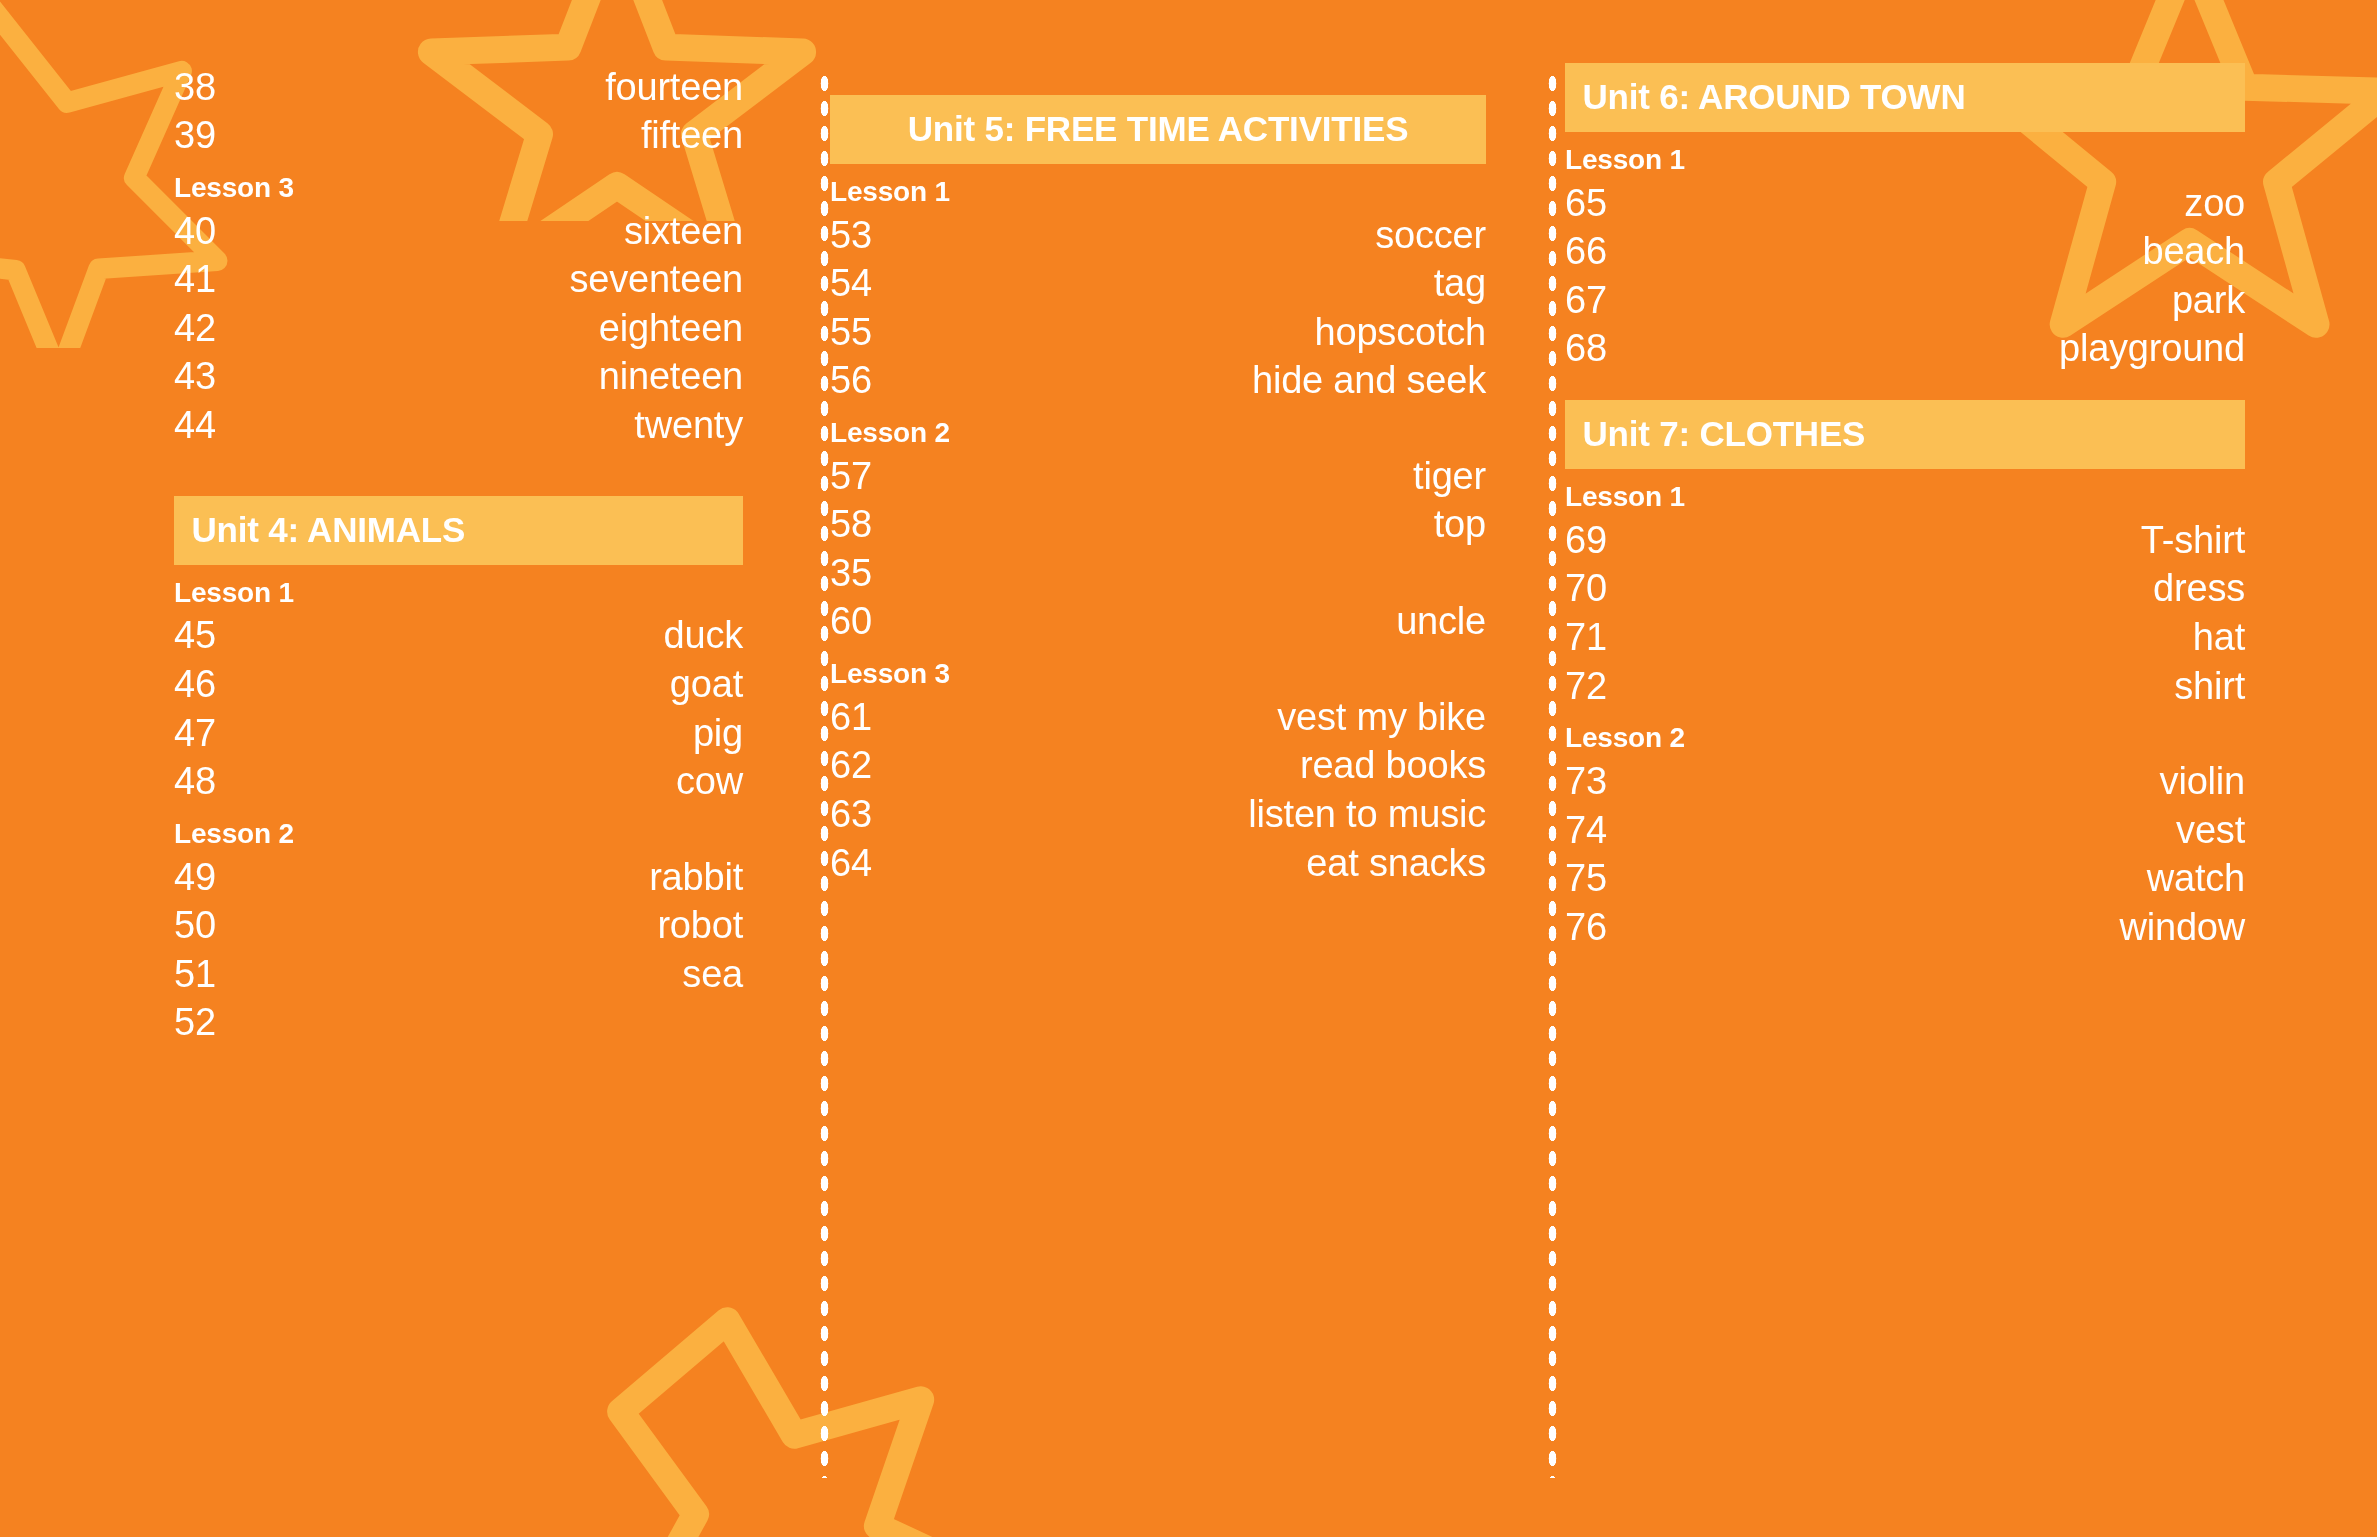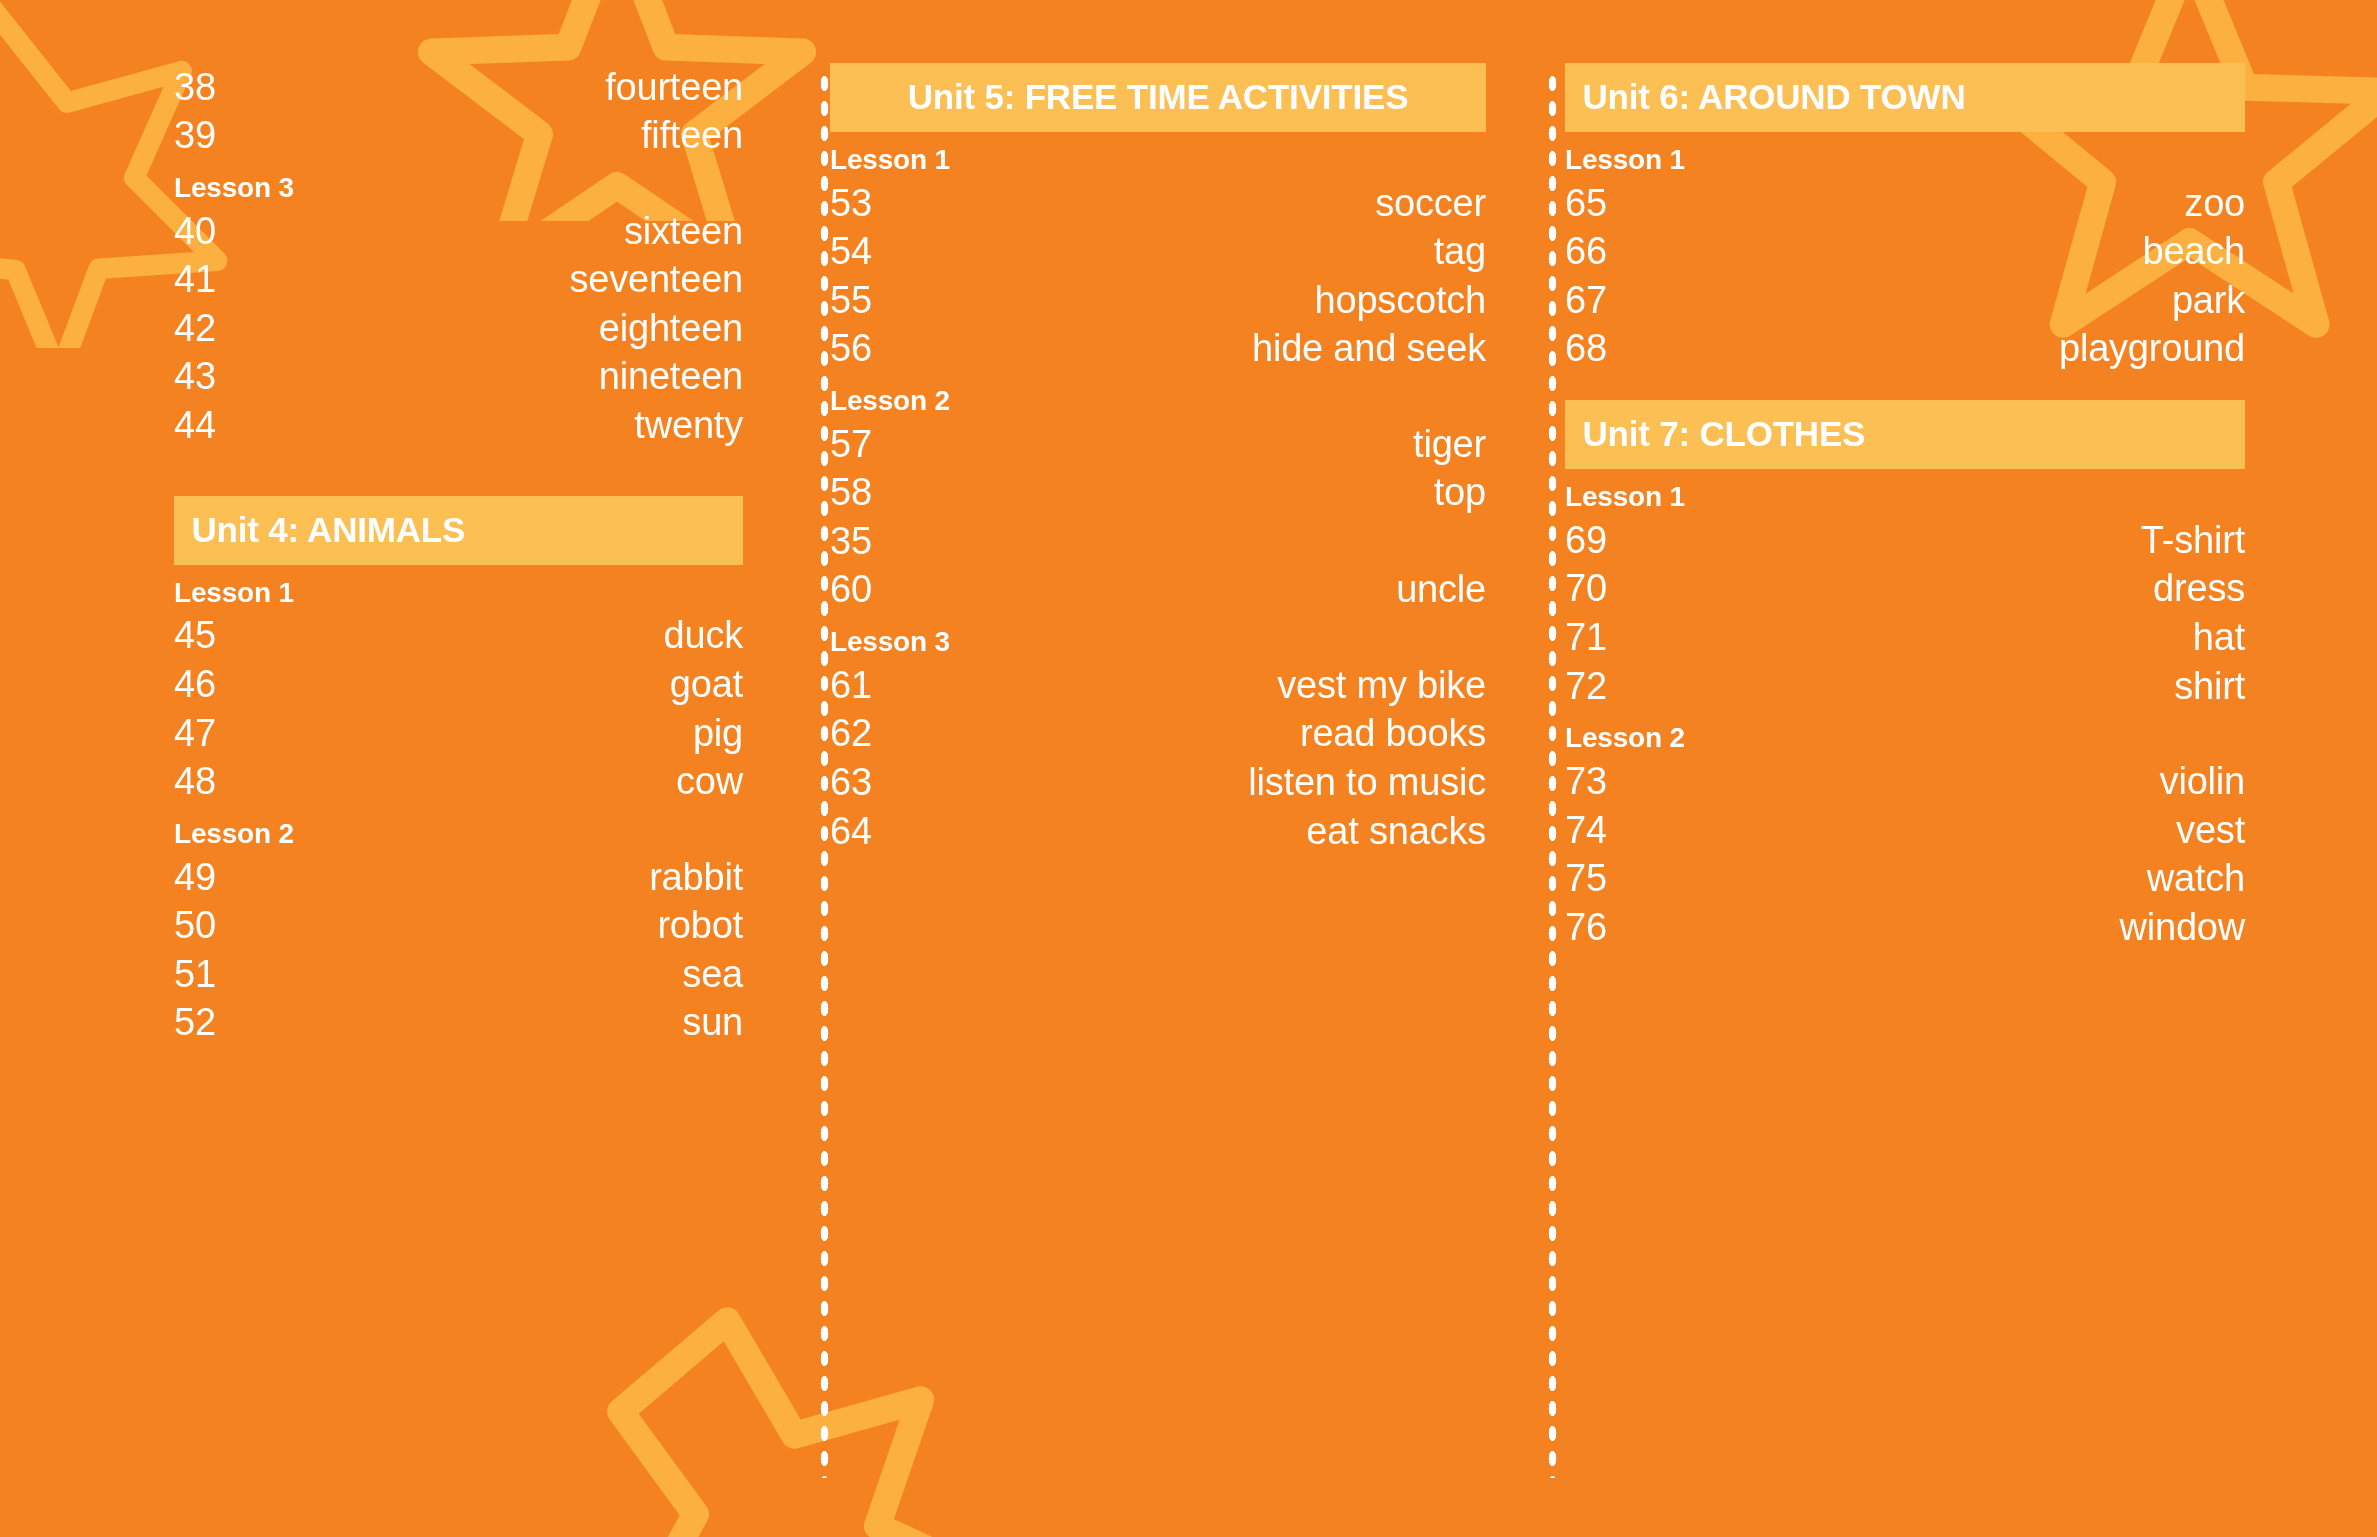--- a/index.html
+++ b/index.html
@@ -45,21 +45,21 @@
     display: flex;
     padding: 63px 71px 47px 71px;
     box-sizing: border-box;
   }
 
   .column {
     position: relative;
     box-sizing: border-box;
   }
   .col-1 { width: 696px; padding-left: 103px; padding-right: 24px; }
-  .col-2 { width: 735px; padding-left: 63px; padding-right: 16px; }
+  .col-2 { width: 735px; padding-left: 63px; padding-right: 16px; margin-top: 32px; }
   .col-3 { width: 759px; padding-left: 63px; padding-right: 16px; }
 
   
   .dotted-sep {
     position: absolute;
     top: 71px;
     width: 12.7px;
     height: 1407px;
     background-image: radial-gradient(#FFFFFF 42%, transparent 44%);
     background-size: 12.7px 25px;
@@ -193,21 +193,20 @@
       <div class="row">
         <span class="num">50</span>
         <span class="word">robot</span>
       </div>
       <div class="row">
         <span class="num">51</span>
         <span class="word">sea</span>
       </div>
       <div class="row">
         <span class="num">52</span>
-        <span class="word">sun</span>
       </div>
     </div>
   <div class="column col-2" id="col-2">
       <div class=""></div>
       <div class="unit-banner center">Unit 5: FREE TIME ACTIVITIES</div>
       <div class="lesson">Lesson 1</div>
       <div class="row">
         <span class="num">53</span>
         <span class="word">soccer</span>
       </div>

